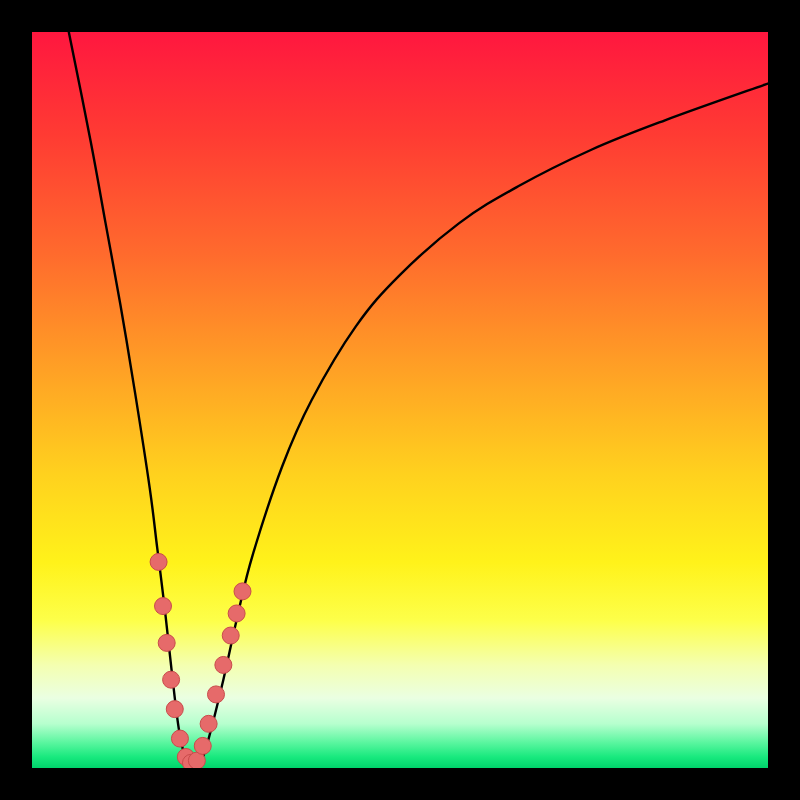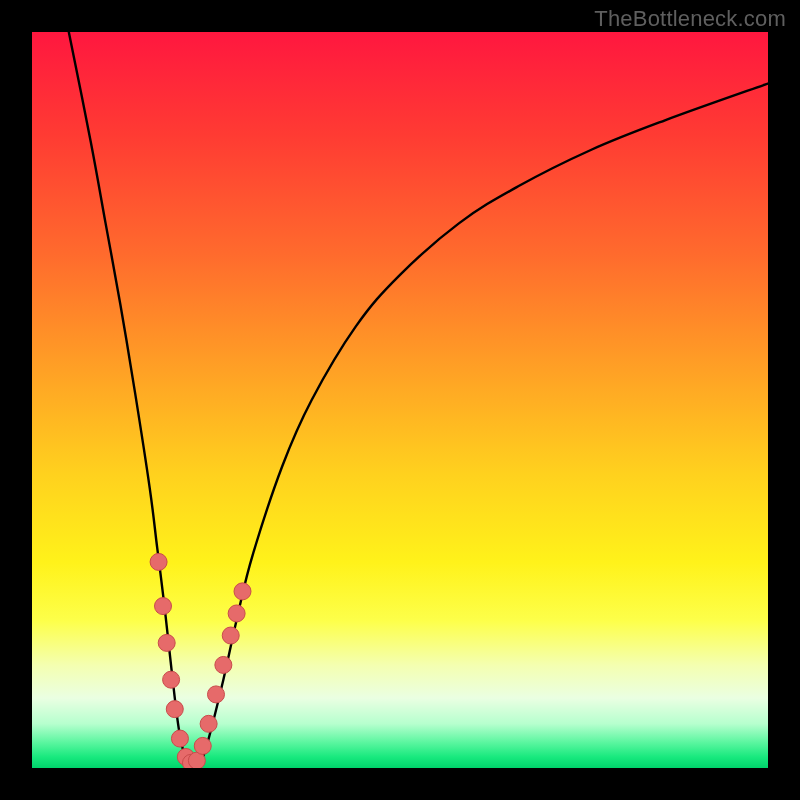--- a/index.html
+++ b/index.html
@@ -49,21 +49,20 @@
     font-weight: 500;
     color: #5f5f5f;
     letter-spacing: 0.2px;
   }
 </style>
 </head>
 <body>
 
 <div class="frame">
 
-  <div class="watermark">TheBottleneck.com</div>
 
   <div class="plot-area">
     <svg class="gradient" viewBox="0 0 736 736" preserveAspectRatio="none">
       <defs>
         <linearGradient id="bg-grad" x1="0" y1="0" x2="0" y2="1">
             <stop offset="0.00%" stop-color="#ff173f"></stop>
             <stop offset="14.00%" stop-color="#ff3b33"></stop>
             <stop offset="30.00%" stop-color="#ff6a2d"></stop>
             <stop offset="46.00%" stop-color="#ffa125"></stop>
             <stop offset="60.00%" stop-color="#ffd11e"></stop>

